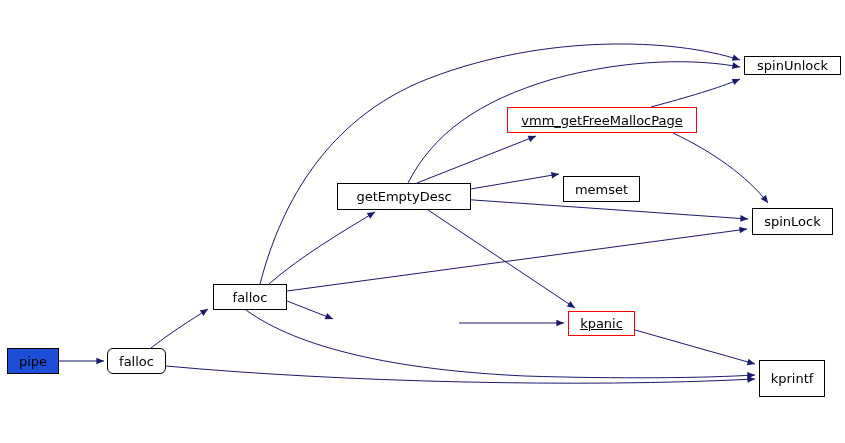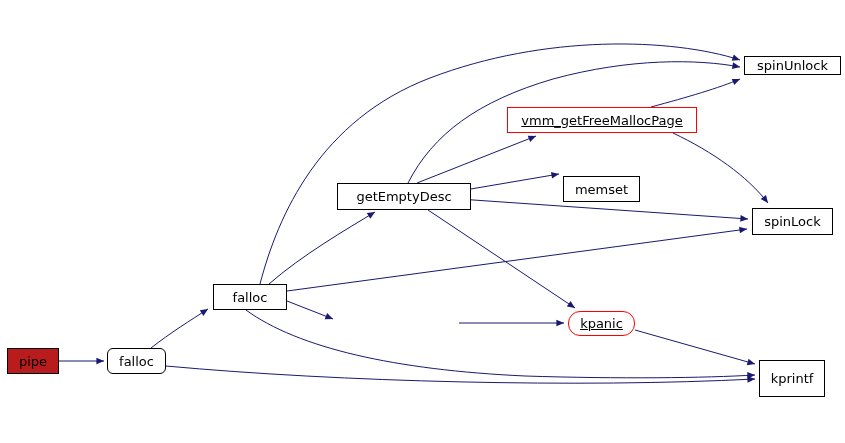--- a/index.html
+++ b/index.html
@@ -16,32 +16,32 @@
     position:absolute;
     box-sizing:border-box;
     border:1px solid #000000;
     background:#ffffff;
     color:#000000;
     font-size:13px;
     display:flex;align-items:center;justify-content:center;
     white-space:nowrap;
     cursor:pointer;
   }
-  .node.current{background:#b91c1c;}
+  .node.current{background:#1d4ed8;}
   .node.truncated{border-color:#ff0000;text-decoration:underline;}
   #n-pipe{left:7px;top:348px;width:52px;height:26px;}
   #n-falloc{left:107px;top:348px;width:59px;height:26px;border-radius:6px;}
   #n-kmalloc{left:213px;top:284px;width:74px;height:26px;}
   #n-getEmptyDesc{left:337px;top:183px;width:134px;height:27px;justify-content:center;}
   #n-insertFreeDesc{left:337px;top:310px;width:122px;height:26px;}
   #n-vmm{left:507px;top:107px;width:190px;height:26px;}
   #n-memset{left:563px;top:176px;width:77px;height:26px;}
   #n-spinLock{left:752px;top:208px;width:81px;height:27px;}
   #n-spinUnlock{left:744px;top:56px;width:97px;height:19px;justify-content:center;}
-  #n-kpanic{left:568px;top:311px;width:67px;height:25px;border-radius:12px;}
+  #n-kpanic{left:568px;top:311px;width:67px;height:25px;}
   #n-kprintf{left:759px;top:360px;width:66px;height:37px;}
 </style>
 </head>
 <body>
 
 <div class="canvas">
 
   <svg class="edges" width="845" height="443" viewBox="0 0 845 443" xmlns="http://www.w3.org/2000/svg">
     <defs>
       <marker id="arrow" viewBox="0 0 10 10" refX="9.5" refY="5" markerWidth="10" markerHeight="8" orient="auto" markerUnits="userSpaceOnUse">

